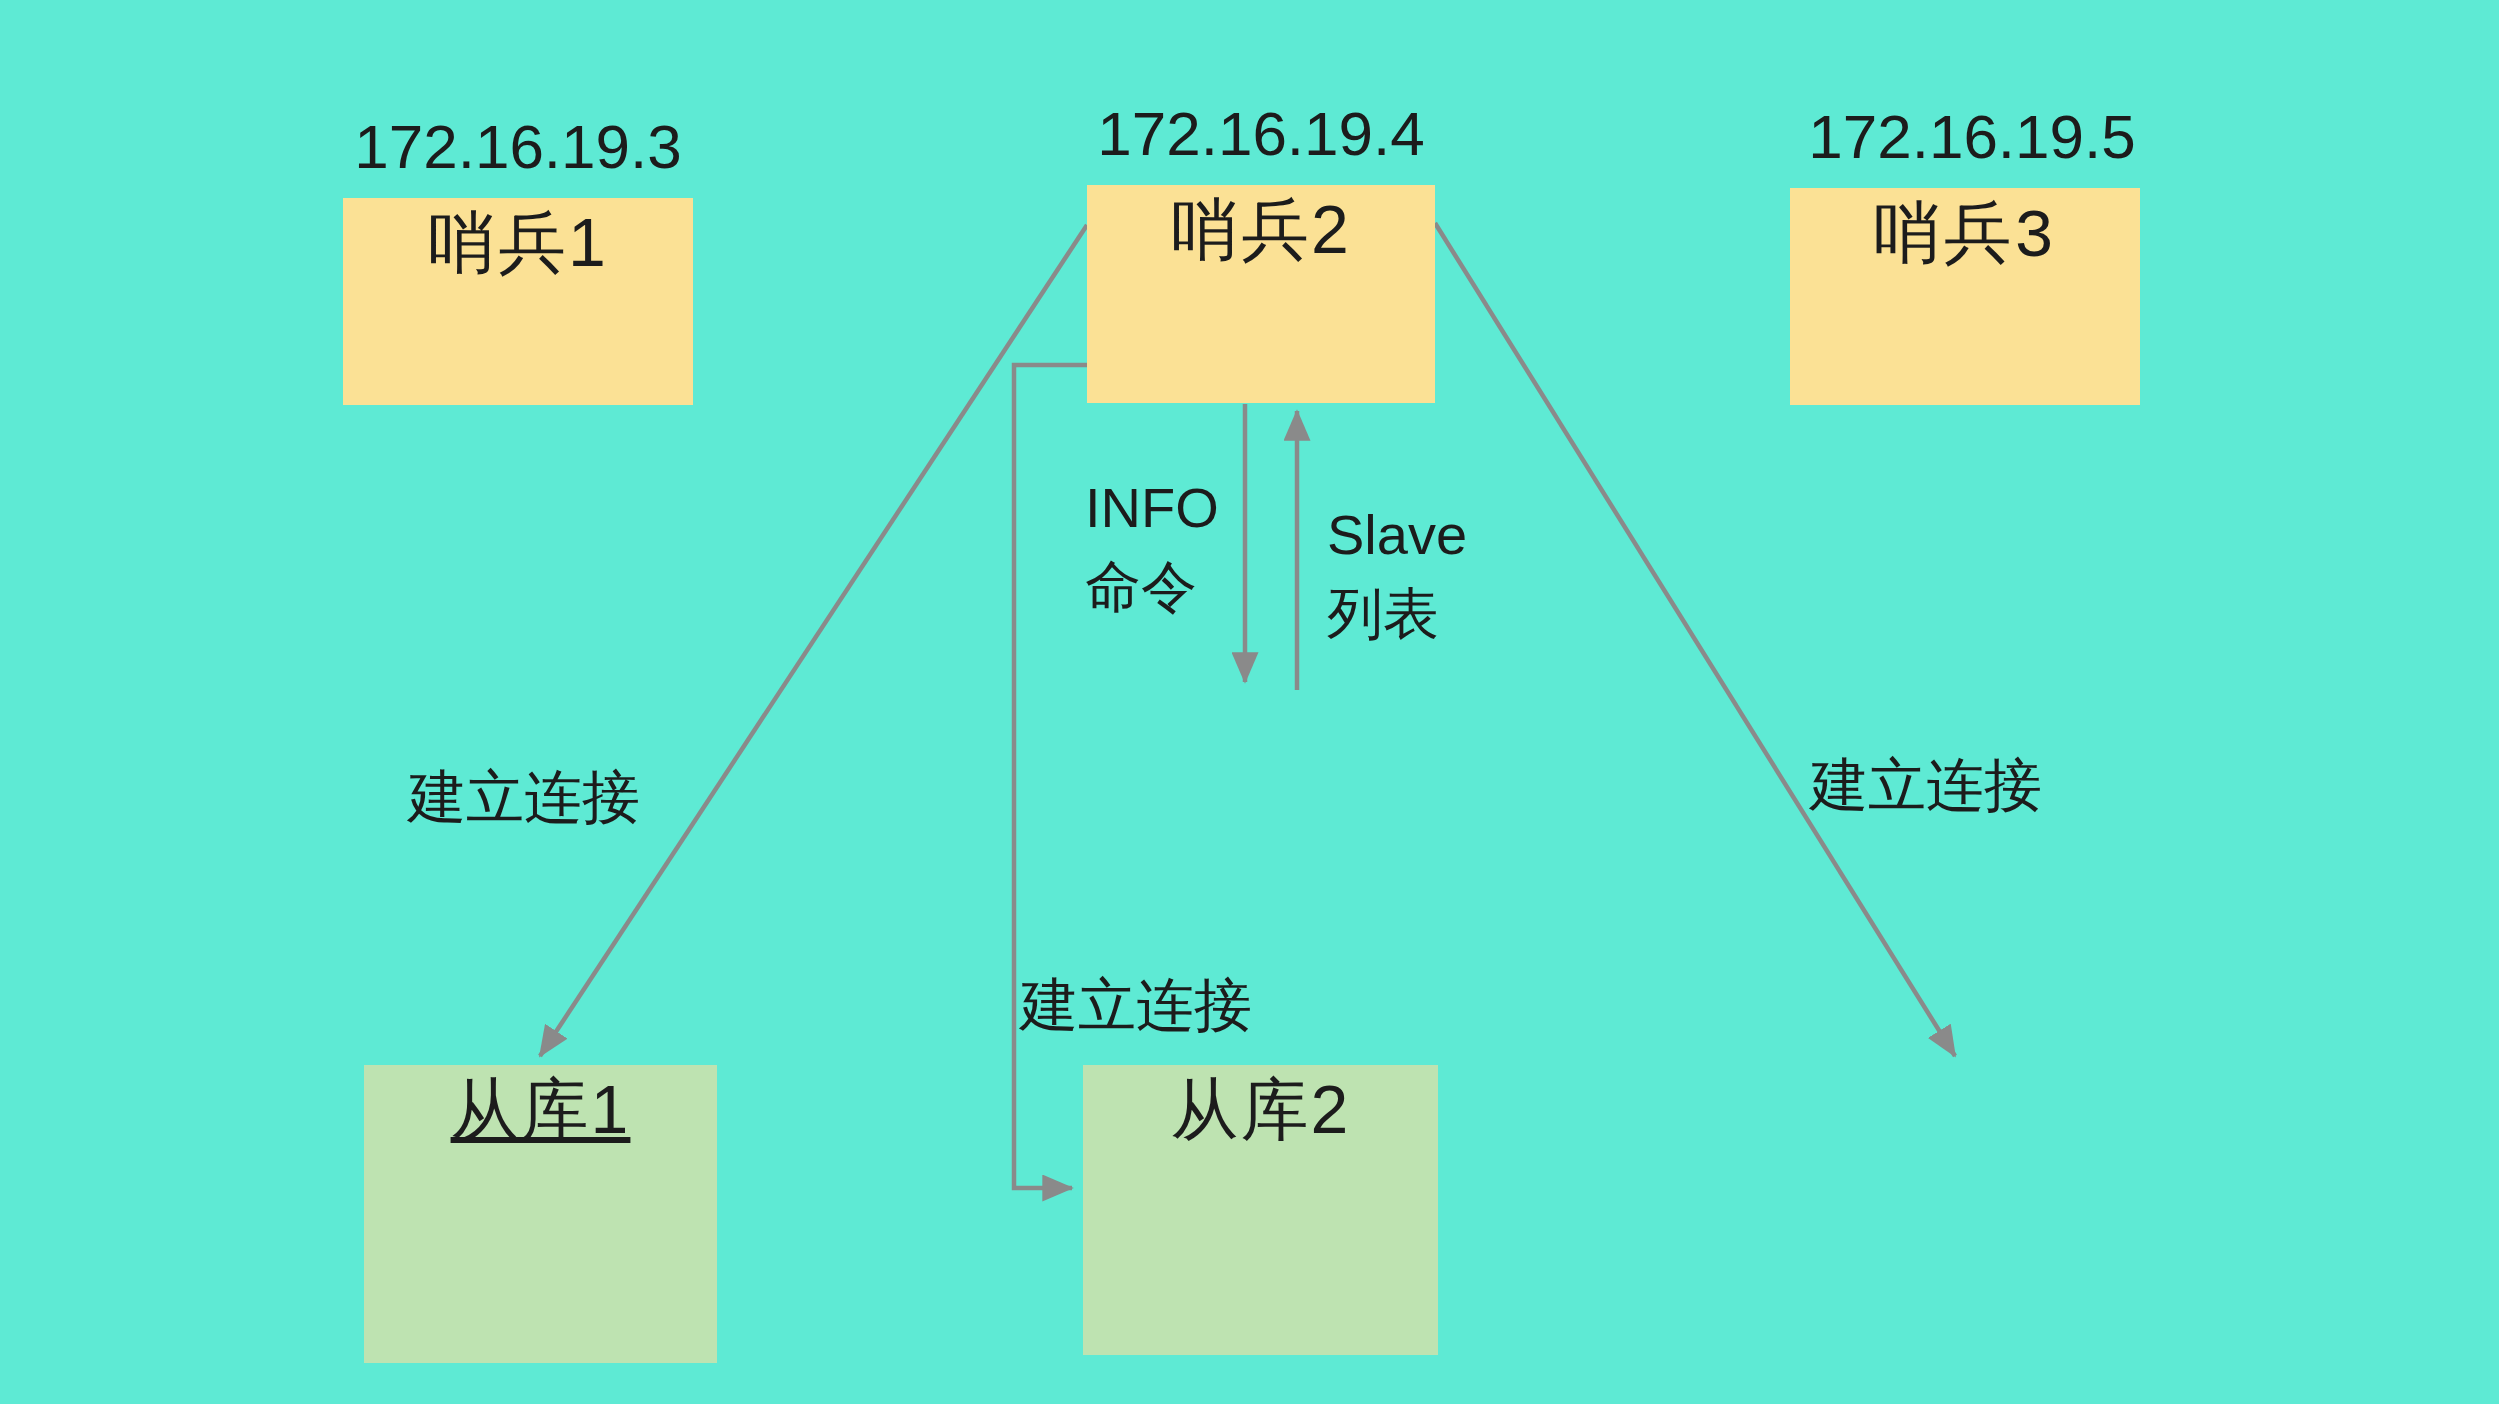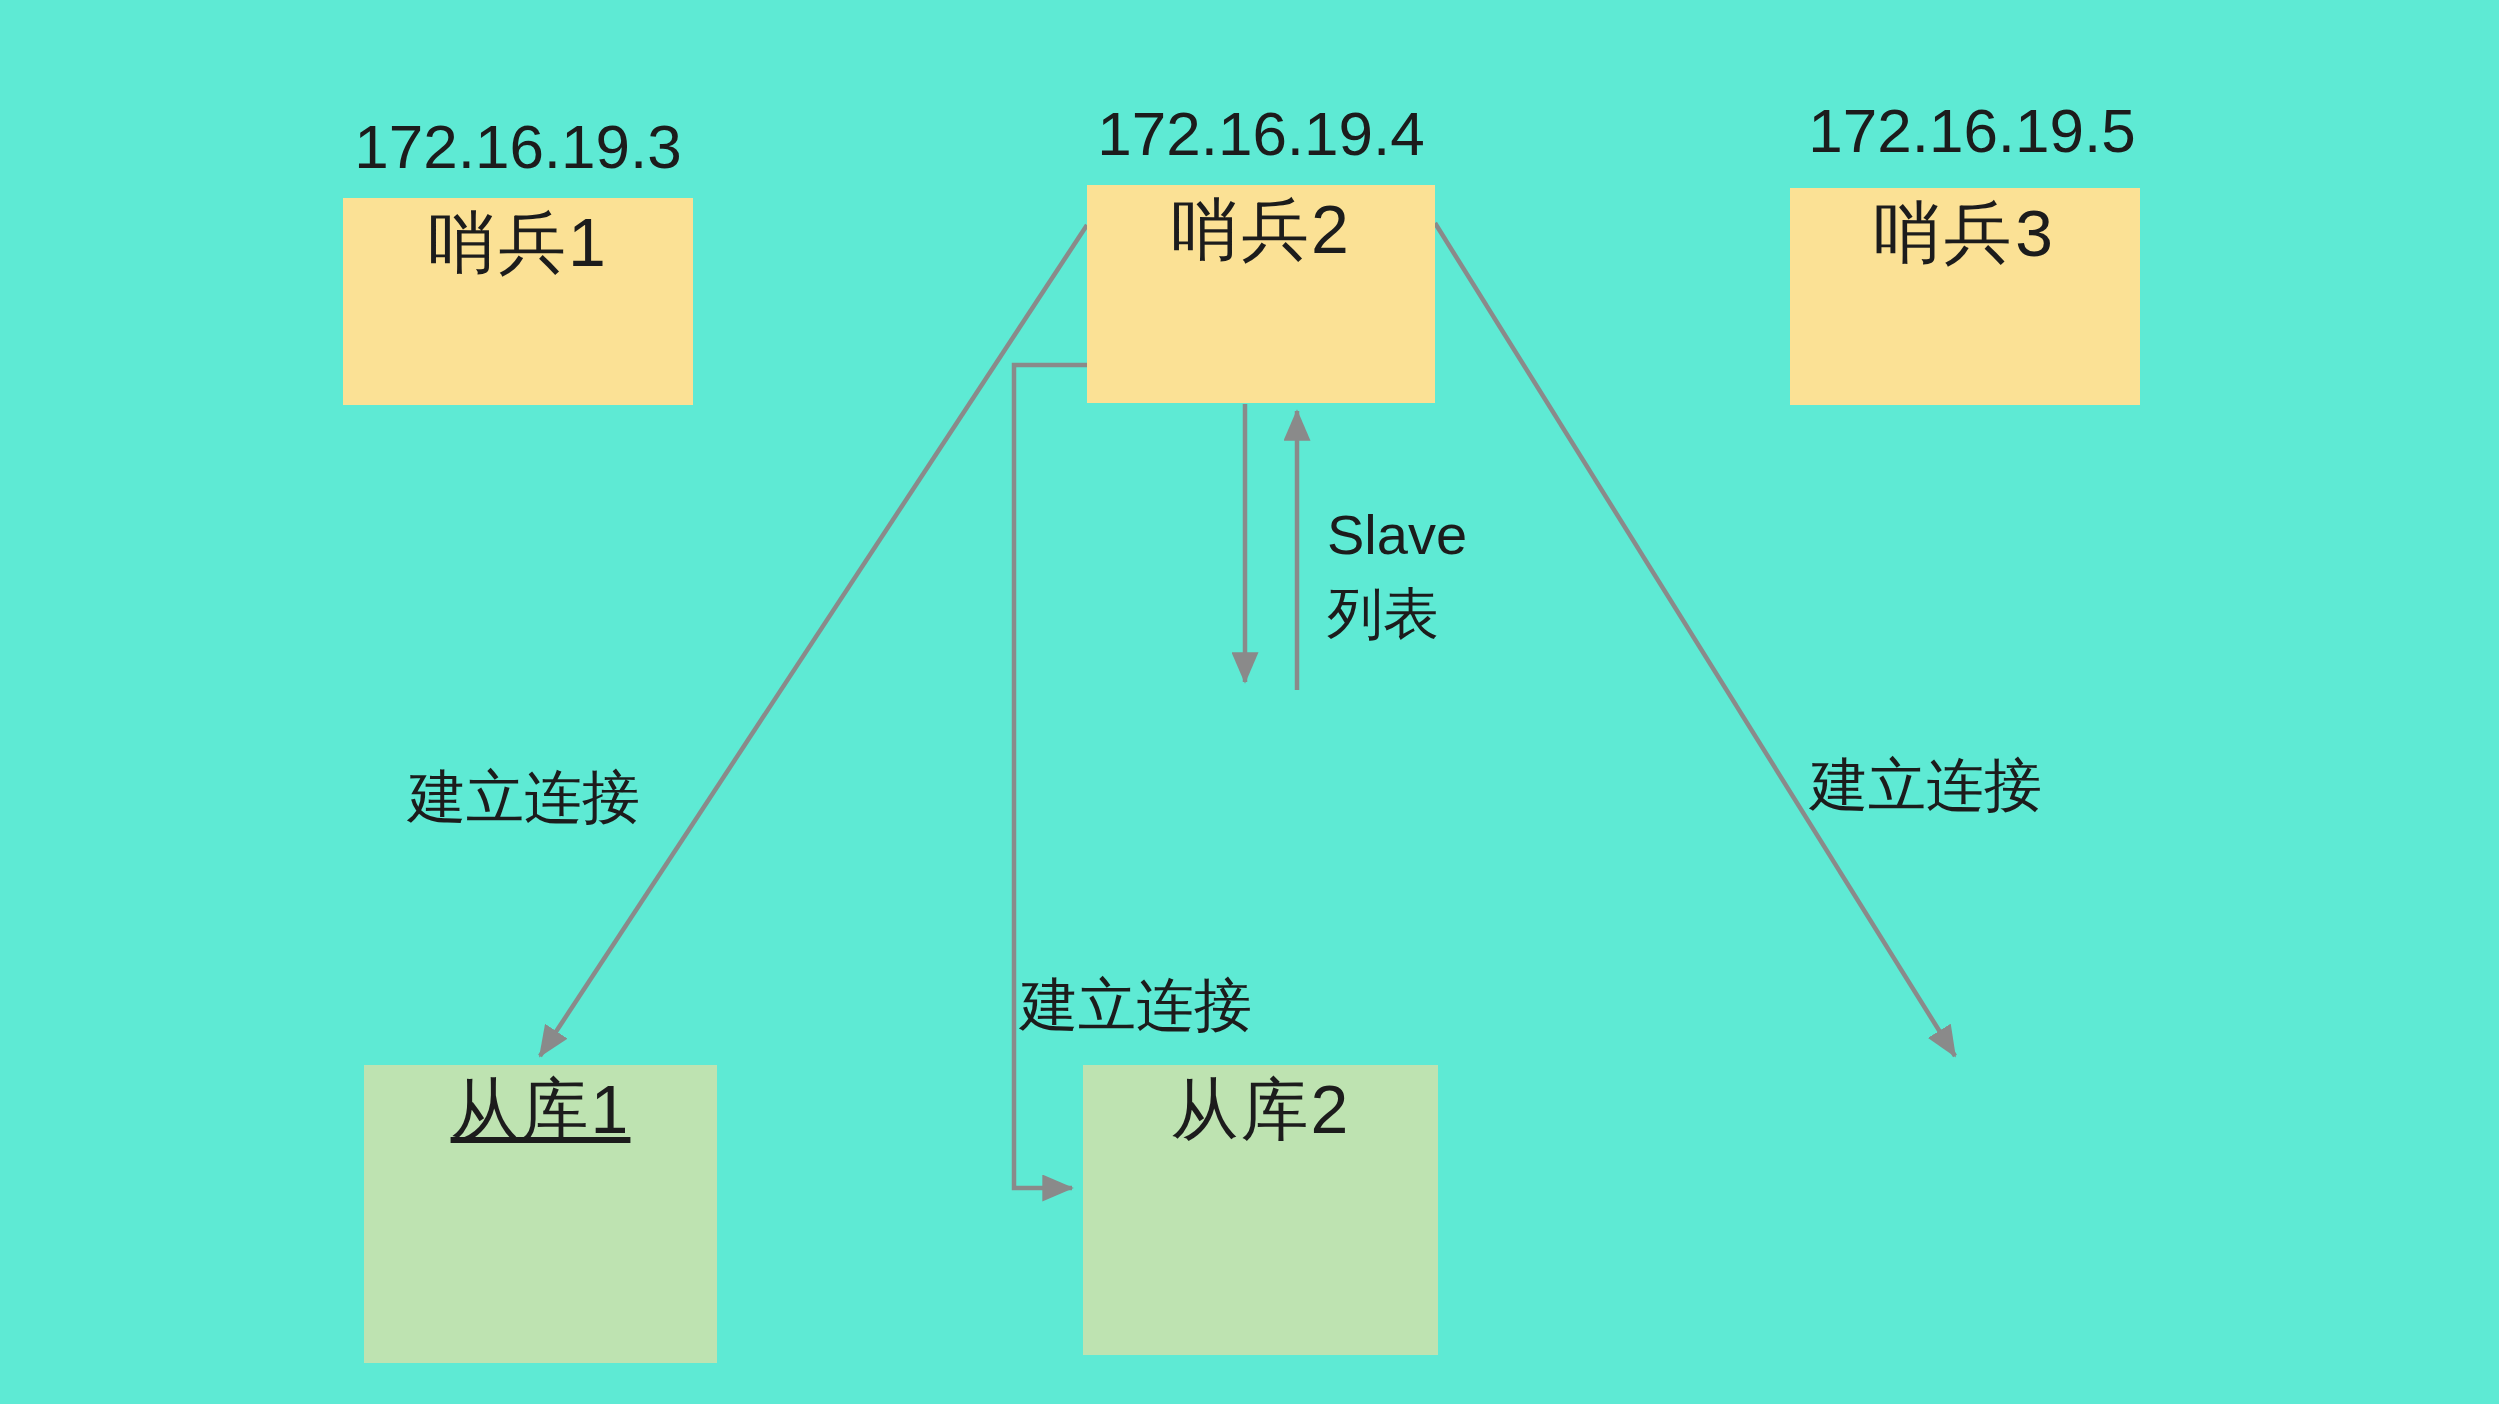--- a/index.html
+++ b/index.html
@@ -35,21 +35,21 @@
   .n-slave2    { left: 1083px; top: 1065px; width: 355px; height: 290px; }
   .n-slave3    { left: 1787px; top: 1065px; width: 355px; height: 233px; }
 
   .ip {
     position: absolute;
     font-size: 62px; line-height: 62px; color: #1c1c1c;
     text-align: center; white-space: nowrap;
   }
   .ip-1 { left: 343px;  top: 116px; width: 350px; }
   .ip-2 { left: 1087px; top: 103px; width: 348px; }
-  .ip-3 { left: 1797px; top: 100px; width: 350px; }
+  .ip-3 { left: 1797px; top: 106px; width: 350px; }
 
   .edge-label {
     position: absolute;
     font-size: 58px; line-height: 58px; color: #1c1c1c;
     white-space: nowrap;
   }
   .edge-label.two-line { font-size: 56px; line-height: 79px; }
   .el-connect-left   { left: 408px;  top: 768px; }
   .el-connect-middle { left: 1020px; top: 976px; }
   .el-connect-right  { left: 1810px; top: 756px; }
@@ -93,18 +93,22 @@
     <span>从库1</span>
   </div>
   <div class="node green n-slave2">
     <span>从库2</span>
   </div>
 
   <div class="edge-label el-connect-left">建立连接</div>
   <div class="edge-label el-connect-middle">建立连接</div>
   <div class="edge-label el-connect-right">建立连接</div>
 
+  <div class="edge-label two-line el-info">
+    <span>INFO</span>
+    <span>命令</span>
+  </div>
   <div class="edge-label two-line el-slave-list">
     <span>Slave</span>
     <span>列表</span>
   </div>
 
 </div>
 
 </body></html>

